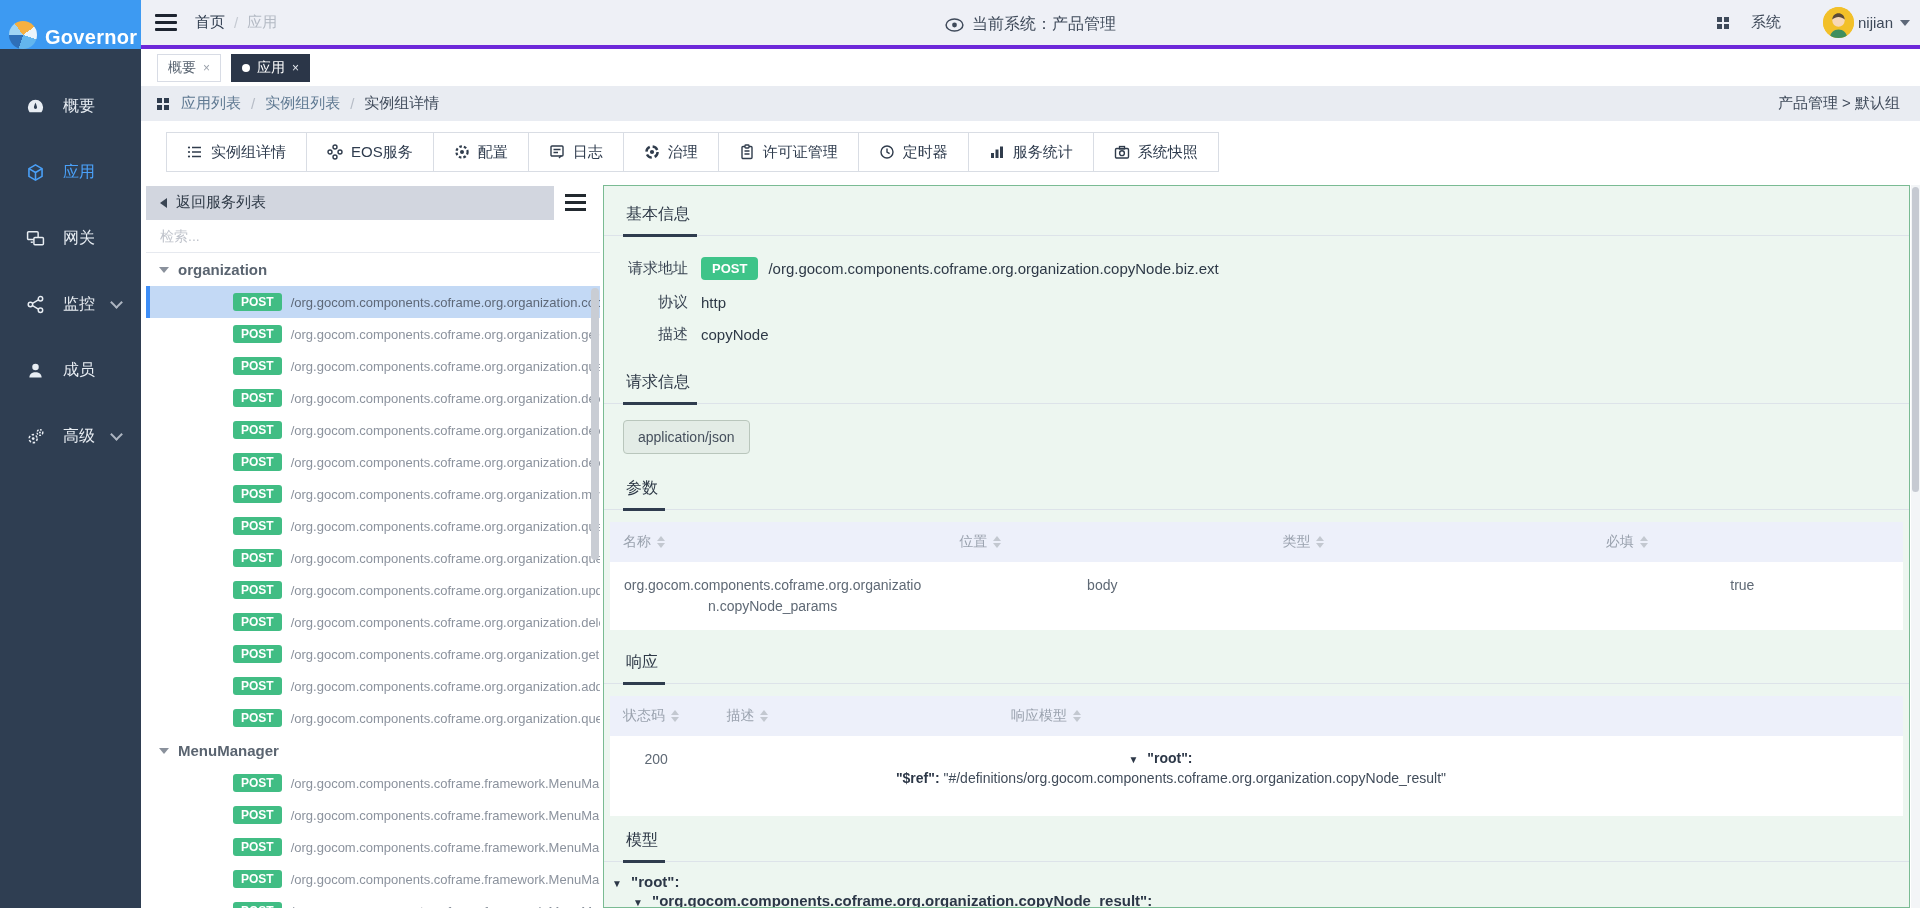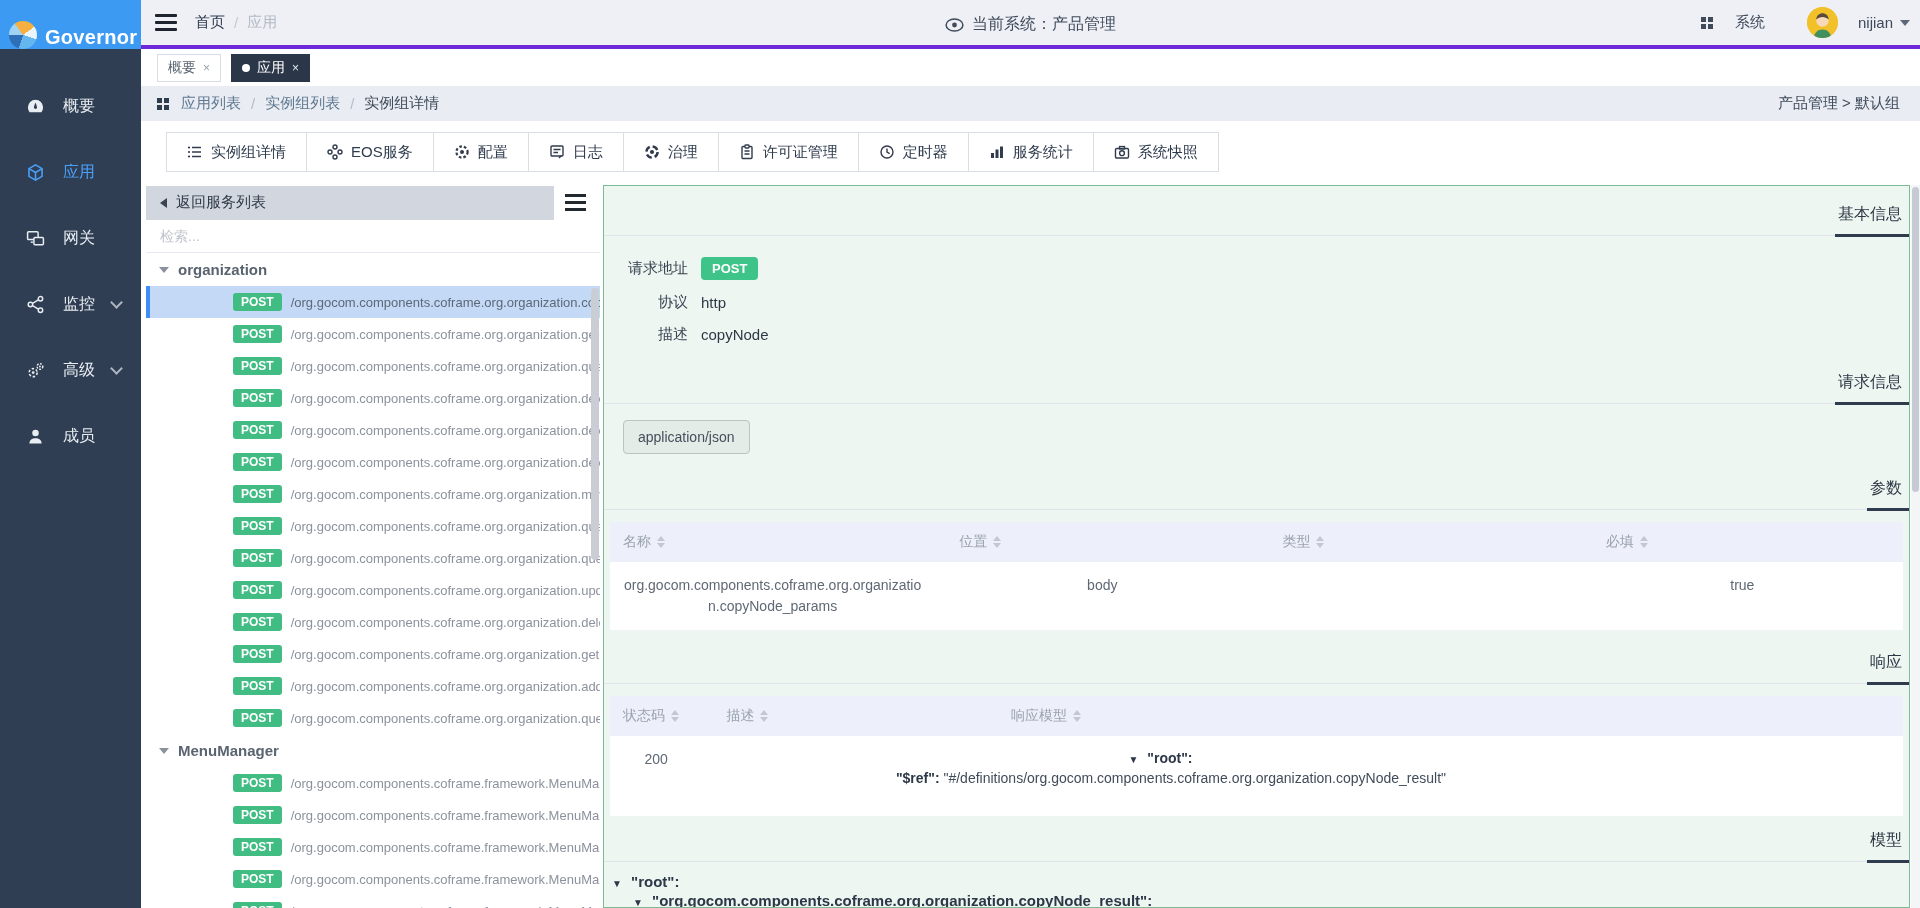--- a/index.html
+++ b/index.html
@@ -22,21 +22,21 @@
   .tb-crumb .c1 { color:#2f3c4e; }
   .tb-crumb .sep { color:#c5cad2; }
   .tb-crumb .c2 { color:#b4bac4; }
   .tb-center { position:absolute; left:300px; right:300px; top:0; height:49px;
     display:flex; align-items:center; justify-content:center; gap:8px; font-size:16px; color:#3f4a5a; }
   .tb-right { margin-left:auto; display:flex; align-items:center; margin-right:10px; }
   .grid-ico { display:inline-grid; grid-template-columns:5px 5px; grid-template-rows:5px 5px; gap:2px; }
   .grid-ico i { background:#3f4a5a; display:block; }
   .sys-entry { display:flex; align-items:center; gap:22px; font-size:15px; color:#3f4a5a; cursor:pointer; }
   .avatar { width:31px; height:31px; border-radius:50%; margin-left:42px; flex:none; overflow:hidden; background:#f2c029; }
-  .user-name { margin-left:20px; font-size:15px; color:#3f4a5a; }
+  .user-name { margin-left:4px; font-size:15px; color:#3f4a5a; }
   .caret-down { width:0; height:0; border-left:5px solid transparent; border-right:5px solid transparent;
     border-top:6px solid #5d6878; margin-left:7px; }
   
   .sidebar { position:absolute; left:0; top:49px; bottom:0; width:141px; background:#2f3e52; z-index:4; padding-top:24px; }
   .side-item { height:66px; display:flex; align-items:center; padding-left:26px; gap:18px;
     color:#e8edf3; font-size:16px; position:relative; cursor:pointer; }
   .side-item.active { color:#4aa0f8; }
   .side-item svg { flex:none; }
   .side-chev { position:absolute; right:20px; width:9px; height:9px; border-right:2px solid #aeb6c2;
     border-bottom:2px solid #aeb6c2; transform:rotate(45deg); margin-top:-4px; }
@@ -82,21 +82,21 @@
     overflow:hidden; cursor:pointer; }
   .titem.selected { background:#c3d9f5; box-shadow:inset 4px 0 0 #3e8ef7; }
   .badge { background:#41bd84; color:#fff; font-size:12px; font-weight:bold; padding:3px 8px;
     border-radius:3px; flex:none; line-height:1; }
   .tpath { margin-left:9px; font-size:13px; color:#8b929d; }
   .titem.selected .tpath { color:#5d6878; }
   .tree-scroll { position:absolute; right:1px; top:103px; width:8px; height:272px; background:#c9cdd4; border-radius:4px; }
   
   .detail-panel { flex:1; margin-left:3px; margin-right:10px; background:#edf6f0;
     border:1px solid #7abb93; overflow:hidden; position:relative; padding-top:18px; }
-  .sec-head { padding-left:19px; border-bottom:1px solid #dde3e9;text-align:right; }
+  .sec-head { padding-left:19px; border-bottom:1px solid #dde3e9; }
   .sec-title { display:inline-block; padding:0 7px 9px 3px; margin-bottom:-2px;
     border-bottom:3px solid #2f3c4e; font-size:16px; color:#2e3947; }
   .kv { display:flex; align-items:center; margin-top:13px; }
   .kv.first { margin-top:21px; }
   .kv-label { width:84px; text-align:right; color:#3a4553; font-size:15px; flex:none; }
   .kv-value { margin-left:13px; font-size:15px; color:#2e3947; display:flex; align-items:center; gap:10px; }
   .badge-lg { background:#3ec489; color:#fff; font-size:13px; font-weight:bold; padding:5px 11px;
     border-radius:4px; line-height:1; }
   .sec { margin-top:28px; }
   .chip { margin:16px 0 0 19px; display:inline-block; background:#e3ece6; border:1px solid #b9c6bc;
@@ -199,34 +199,34 @@
       <circle cx="13.7" cy="3.6" r="2.1" fill="none" stroke="#e8edf3" stroke-width="1.4"></circle>
       <circle cx="4.2" cy="9" r="2.1" fill="none" stroke="#e8edf3" stroke-width="1.4"></circle>
       <circle cx="13.7" cy="14.4" r="2.1" fill="none" stroke="#e8edf3" stroke-width="1.4"></circle>
       <path d="M6.2 7.9l5.5-3.2M6.2 10.1l5.5 3.2" stroke="#e8edf3" stroke-width="1.4"></path>
     </svg>
     <span>监控</span>
     <span class="side-chev"></span>
   </div>
   <div class="side-item">
     <svg width="19" height="19" viewBox="0 0 18 18">
+      <circle cx="9" cy="5.6" r="3.1" fill="#e8edf3"></circle>
+      <path d="M3.2 15.6c0-3.2 2.6-5 5.8-5s5.8 1.8 5.8 5z" fill="#e8edf3"></path>
+    </svg>
+    <span>成员</span>
+  </div>
+  <div class="side-item">
+    <svg width="19" height="19" viewBox="0 0 18 18">
       <circle cx="6.8" cy="11" r="3.8" fill="none" stroke="#e8edf3" stroke-width="1.5" stroke-dasharray="2.3 1.7"></circle>
       <circle cx="6.8" cy="11" r="1.3" fill="#e8edf3"></circle>
       <circle cx="13.2" cy="5.2" r="2.7" fill="none" stroke="#e8edf3" stroke-width="1.4" stroke-dasharray="1.8 1.3"></circle>
       <circle cx="13.2" cy="5.2" r="0.9" fill="#e8edf3"></circle>
     </svg>
     <span>高级</span>
     <span class="side-chev"></span>
-  </div>
-  <div class="side-item">
-    <svg width="19" height="19" viewBox="0 0 18 18">
-      <circle cx="9" cy="5.6" r="3.1" fill="#e8edf3"></circle>
-      <path d="M3.2 15.6c0-3.2 2.6-5 5.8-5s5.8 1.8 5.8 5z" fill="#e8edf3"></path>
-    </svg>
-    <span>成员</span>
   </div>
 </div>
 
 <div class="main">
 
   <div class="tabs-row">
     <div class="vtab">
       <span>概要</span>
       <span class="x">×</span>
     </div>
@@ -436,20 +436,21 @@
 
     <div class="detail-panel">
 
       <div class="sec-head">
         <span class="sec-title">基本信息</span>
       </div>
       <div class="kv first">
         <span class="kv-label">请求地址</span>
         <span class="kv-value">
           <span class="badge-lg">POST</span>
+          <span>/org.gocom.components.coframe.org.organization.copyNode.biz.ext</span>
         </span>
       </div>
       <div class="kv">
         <span class="kv-label">协议</span>
         <span class="kv-value">http</span>
       </div>
       <div class="kv">
         <span class="kv-label">描述</span>
         <span class="kv-value">copyNode</span>
       </div>

